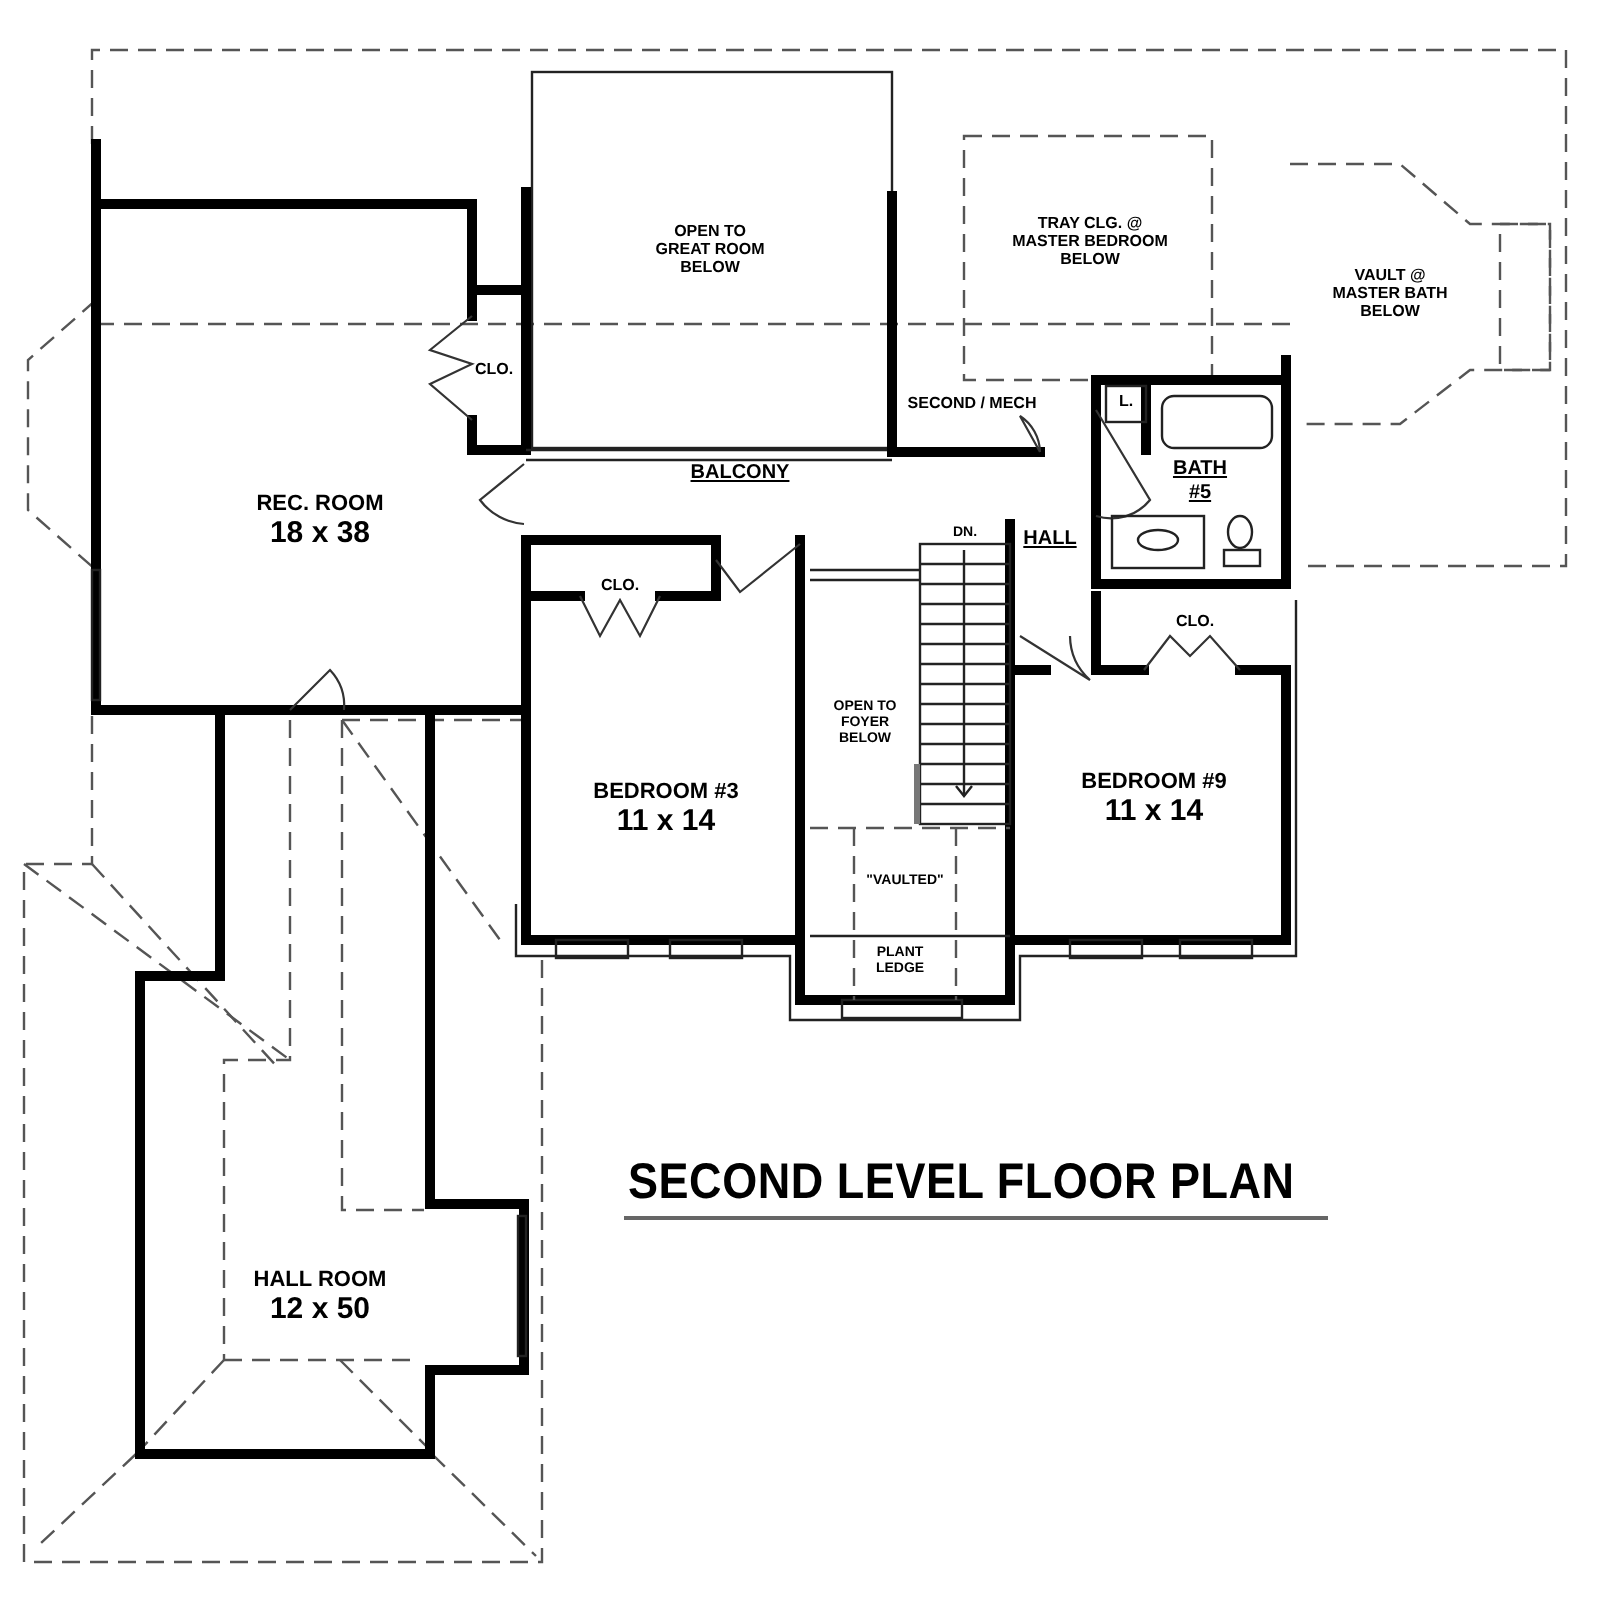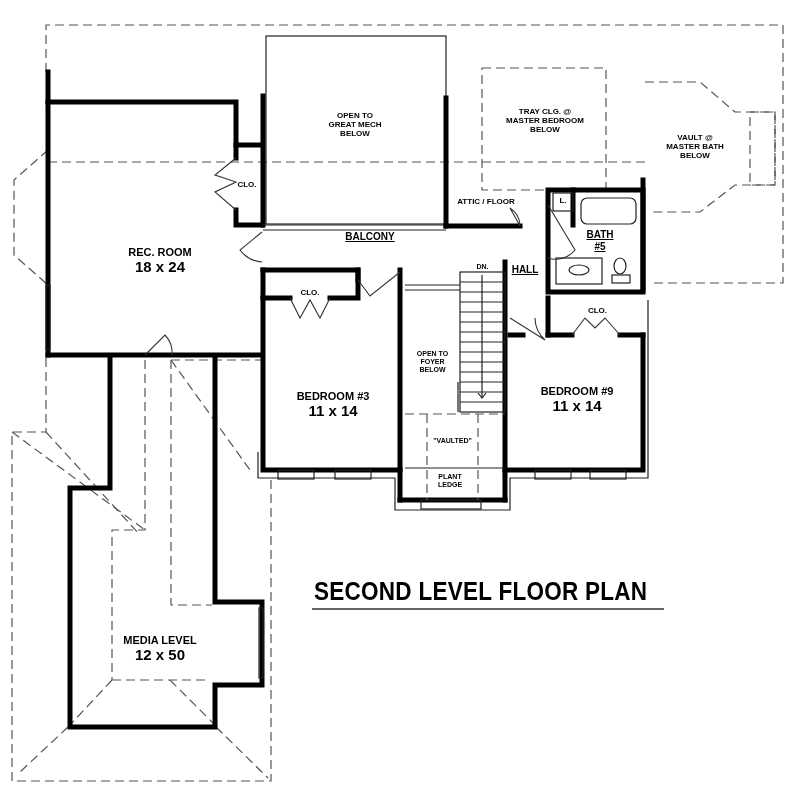--- a/index.html
+++ b/index.html
@@ -139,56 +139,56 @@
 
   <g>
     <line class="dash" x1="405" y1="414" x2="505" y2="414"></line>
     <line class="dash" x1="427" y1="414" x2="427" y2="500"></line>
     <line class="dash" x1="478" y1="414" x2="478" y2="500"></line>
     <line class="thin" x1="405" y1="468" x2="505" y2="468"></line>
   </g>
 </svg>
 
 <div class="lbl sm" style="left:300px;top:111px;width:110px;">OPEN TO
-GREAT MECH
+GREAT ROOM
 BELOW</div>
 <div class="lbl sm" style="left:485px;top:107px;width:120px;">TRAY CLG. @
 MASTER BEDROOM
 BELOW</div>
 <div class="lbl sm" style="left:650px;top:133px;width:90px;">VAULT @
 MASTER BATH
 BELOW</div>
-<div class="lbl sm" style="left:450px;top:197px;width:72px;">ATTIC / FLOOR</div>
+<div class="lbl sm" style="left:450px;top:197px;width:72px;">SECOND / MECH</div>
 <div class="lbl md" style="left:330px;top:231px;width:80px;">BALCONY</div>
 <div class="lbl md" style="left:505px;top:240px;width:40px;margin-top:24px;">HALL</div>
 <div class="lbl md" style="left:575px;top:229px;width:50px;">BATH
 #5</div>
 <div class="lbl sm" style="left:556px;top:196px;width:14px;">L.</div>
 <div class="lbl sm" style="left:232px;top:180px;width:30px;">CLO.</div>
 <div class="lbl sm" style="left:290px;top:288px;width:40px;">CLO.</div>
 <div class="lbl sm" style="left:575px;top:306px;width:45px;">CLO.</div>
 <div class="lbl" style="font-size:7px;left:470px;top:263px;width:25px;">DN.</div>
 <div class="lbl" style="font-size:7px;left:405px;top:350px;width:55px;">OPEN TO
 FOYER
 BELOW</div>
 <div class="lbl" style="font-size:7px;left:420px;top:437px;width:65px;">"VAULTED"</div>
 <div class="lbl" style="font-size:7px;left:425px;top:473px;width:50px;">PLANT
 LEDGE</div>
 
 <div class="lbl lg" style="left:105px;top:233px;width:110px;">
   <span>REC. ROOM</span>
-  <span class="dim">18 x 24</span>
+  <span class="dim">18 x 38</span>
 </div>
 <div class="lbl lg" style="left:278px;top:377px;width:110px;">
   <span>BEDROOM #3</span>
   <span class="dim">11 x 14</span>
 </div>
 <div class="lbl lg" style="left:522px;top:372px;width:110px;">
   <span>BEDROOM #9</span>
   <span class="dim">11 x 14</span>
 </div>
 <div class="lbl lg" style="left:105px;top:621px;width:110px;">
-  <span>MEDIA LEVEL</span>
+  <span>HALL ROOM</span>
   <span class="dim">12 x 50</span>
 </div>
 
 <div class="title">SECOND LEVEL FLOOR PLAN</div>
 <div class="title-rule"></div>
 
 </body></html>

